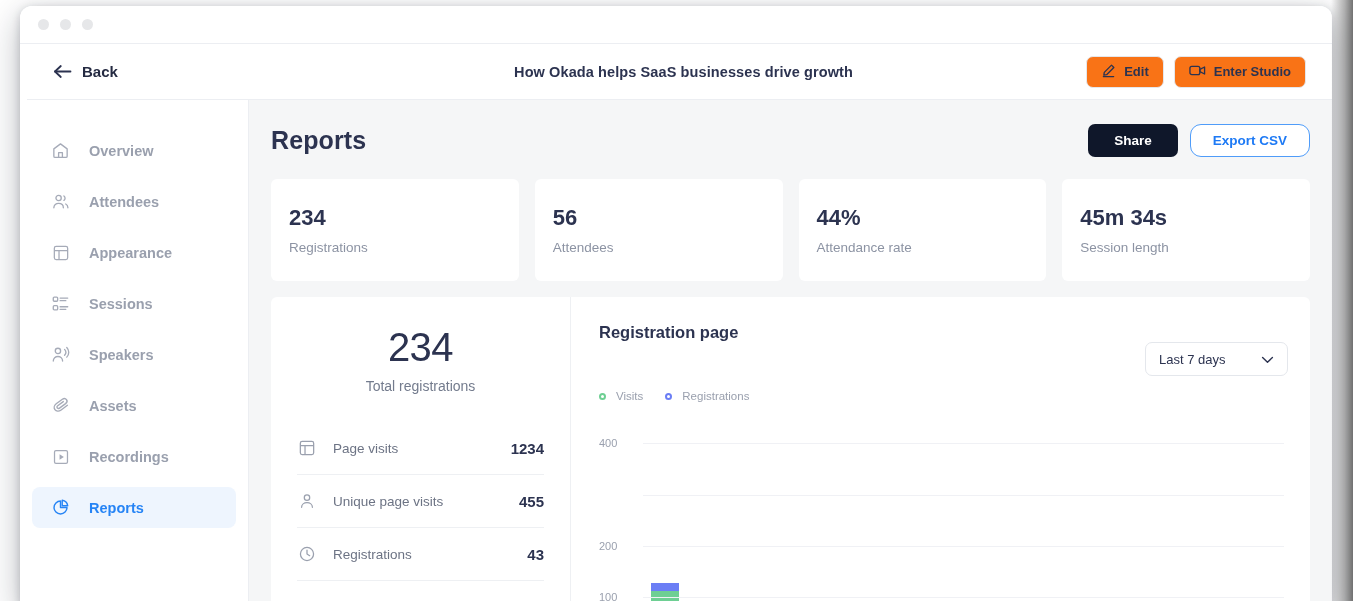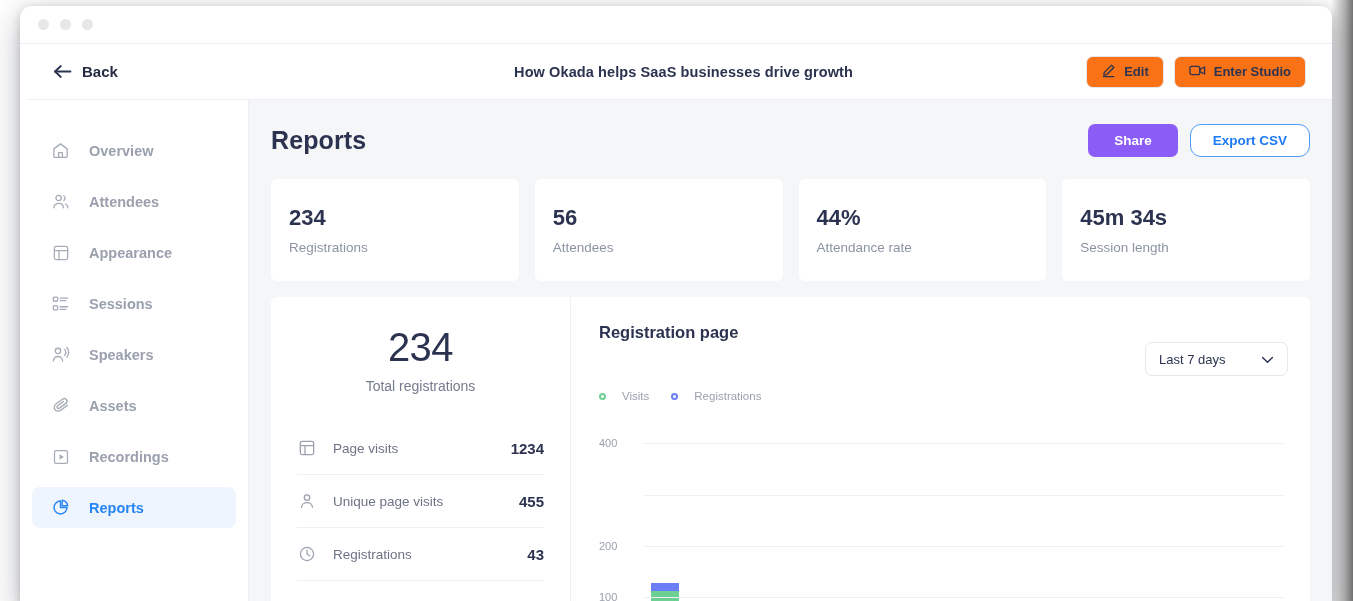--- a/index.html
+++ b/index.html
@@ -71,21 +71,21 @@
   .nav-item.active { background: #eef5fe; color: #2684f5; font-weight: 700; }
   .nav-item.active .ico { color: #2684f5; }
 
   .main { flex: 1; background: #f5f6f7; padding: 24px 22px 0 22px; overflow: hidden; }
 
   .page-head { display: flex; align-items: center; margin-bottom: 22px; }
   .page-title { font-size: 25px; font-weight: 700; color: #2c3350; letter-spacing: .1px; }
   .head-actions { margin-left: auto; display: flex; gap: 12px; }
   .btn-primary {
     height: 33px; padding: 0 26px; border: 0; border-radius: 7px;
-    background: #8b5cf6; color: #fff; font-size: 13.5px; font-weight: 700;
+    background: #0f172a; color: #fff; font-size: 13.5px; font-weight: 700;
     cursor: pointer; font-family: "Liberation Sans", sans-serif;
   }
   .btn-outline {
     height: 33px; padding: 0 22px; border-radius: 11px;
     background: #fff; border: 1px solid #4f9cf9; color: #1e7af5;
     font-size: 13.5px; font-weight: 700; cursor: pointer;
     font-family: "Liberation Sans", sans-serif;
   }
 
   .stats { display: flex; gap: 16px; margin-bottom: 16px; }
@@ -119,21 +119,21 @@
   .chart-head { display: flex; align-items: flex-start; flex-direction: column; }
   .chart-title { font-size: 16.5px; font-weight: 700; color: #2c3350; }
   .select {
     margin-left: auto; display: flex; align-items: center;
     width: 143px; height: 34px; padding: 0 13px;
     border: 1px solid #e4e7ec; border-radius: 7px; background: #fff;
     font-size: 13px; color: #2c3350; font-weight: 500; cursor: pointer;
   }
   .select .chev { margin-left: auto; color: #2c3350; }
   .legend { display: flex; gap: 22px; margin-top: 14px; }
-  .legend-item { display: flex; align-items: center; gap: 16px; font-size: 11.5px; color: #9aa0ae; font-weight: 500; }
+  .legend-item { display: flex; align-items: center; gap: 10px; font-size: 11.5px; color: #9aa0ae; font-weight: 500; }
   .lg-dot { width: 7px; height: 7px; border-radius: 50%; border: 2px solid; }
 
   .chart { position: relative; margin-top: 26px; height: 220px; }
   .ylabel { position: absolute; left: 0; font-size: 11px; color: #9aa0ae; font-weight: 500; transform: translateY(-50%); }
   .gridline { position: absolute; left: 44px; right: 4px; height: 1px; background: #f0f1f5; }
   .bars { position: absolute; left: 44px; right: 4px; bottom: 0; top: 0; }
   .bar-col { position: absolute; bottom: 0; }
   .bar-seg { width: 100%; }
 
   .edge-shadow {

